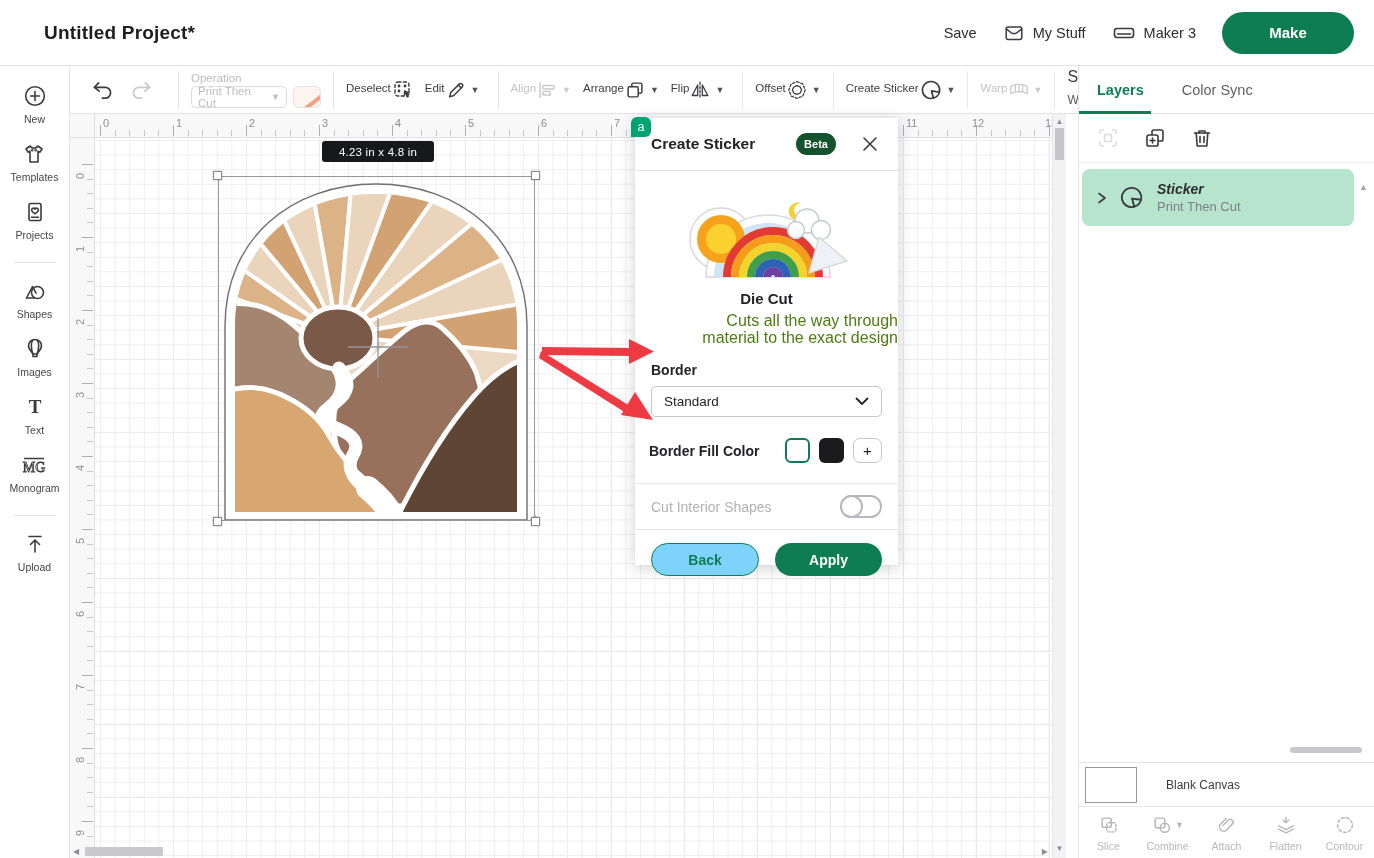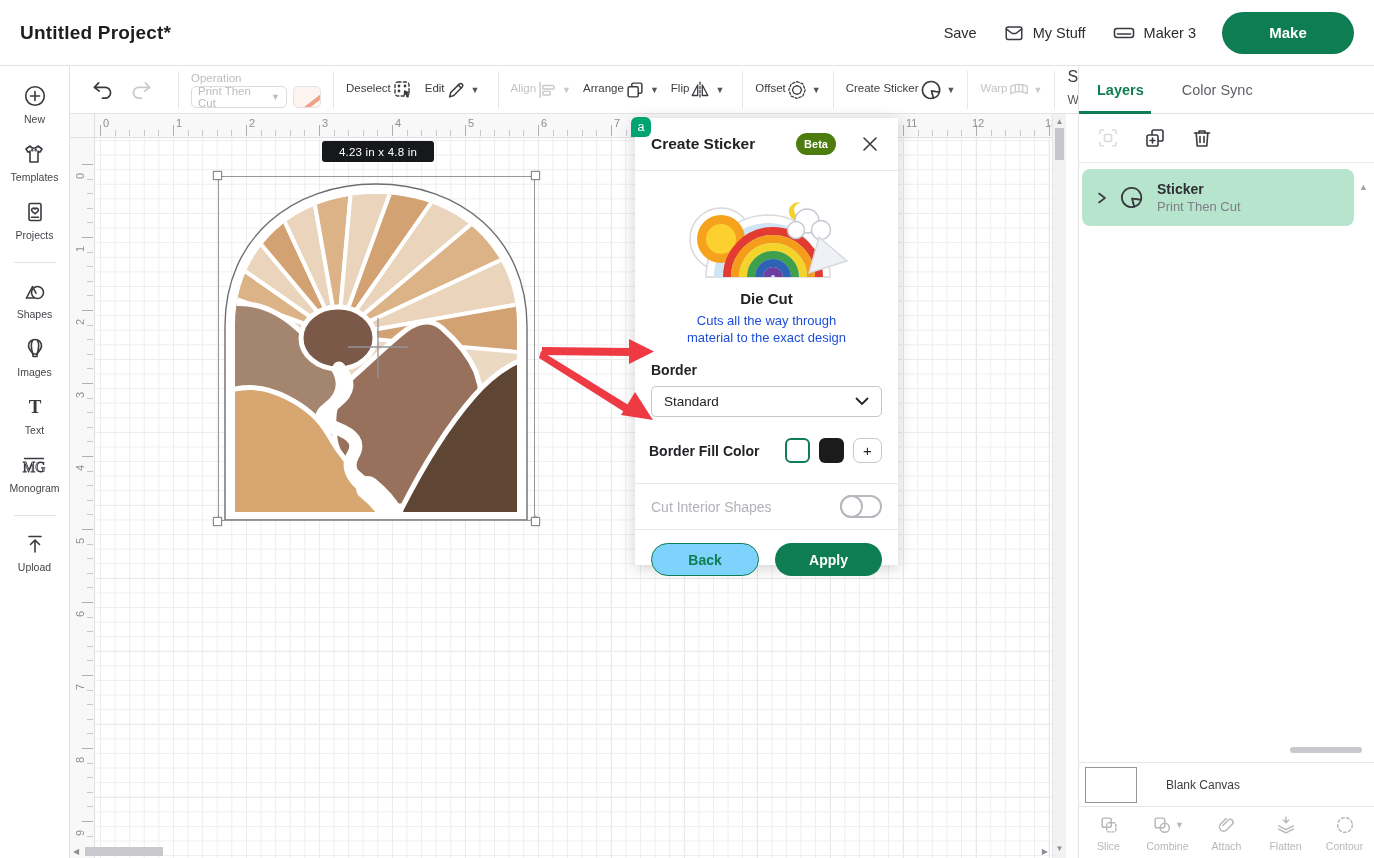--- a/index.html
+++ b/index.html
@@ -1,21 +1,21 @@
 <!DOCTYPE html>
 <html><head>
 <meta charset="utf-8">
 <style>
   * { margin:0; padding:0; box-sizing:border-box; }
   html,body { width:1374px; height:858px; font-family:"Liberation Sans", sans-serif; background:#fff; overflow:hidden; }
   .app { position:relative; width:1374px; height:858px; background:#fff; }
 
   
   .topbar { position:absolute; left:0; top:0; width:1374px; height:66px; background:#fff; border-bottom:1px solid #e3e3e6; display:flex; align-items:center; z-index:20; }
-  .topbar .title { margin-left:20px; font-size:19px; font-weight:700; color:#1e1e22; letter-spacing:.2px; }
+  .topbar .title { margin-left:44px; font-size:19px; font-weight:700; color:#1e1e22; letter-spacing:.2px; }
   .topbar .right { position:absolute; right:20px; display:flex; align-items:center; gap:26px; }
   .tb-item { display:flex; align-items:center; gap:8px; font-size:14.5px; color:#2c2c31; cursor:pointer; }
   .make-btn { width:132px; height:42px; border-radius:21px; background:#0e7d53; color:#fff; font-size:15px; font-weight:700; display:flex; align-items:center; justify-content:center; cursor:pointer; }
 
   
   .sidebar { position:absolute; left:0; top:66px; width:70px; height:792px; background:#fff; border-right:1px solid #e3e3e6; display:flex; flex-direction:column; align-items:center; padding-top:18px; z-index:10; }
   .side-item { display:flex; flex-direction:column; align-items:center; gap:5px; margin-bottom:17px; cursor:pointer; }
   .side-item .lbl { font-size:10.5px; color:#45454b; }
   .side-div { width:42px; height:1px; background:#e3e3e6; margin:4px 0 16px 0; }
   .icon24 { width:24px; height:24px; }
@@ -95,41 +95,41 @@
   .tab { font-size:14.5px; cursor:pointer; }
   .tab.active { color:#0e7d53; font-weight:700; margin-left:18px; }
   .tab.inactive { color:#5f5f66; margin-left:38px; }
   .tab-underline { position:absolute; left:0; bottom:-1px; width:72px; height:3px; background:#0e7d53; }
   .licons { height:49px; border-bottom:1px solid #ececef; display:flex; align-items:center; gap:23px; padding-left:17px; }
   .licon { width:24px; height:24px; cursor:pointer; }
   .layer-row { margin:6px 20px 0 3px; height:57px; background:#b7e4cd; border-radius:8px; display:flex; align-items:center; cursor:pointer; }
   .layer-row .chev { margin-left:13px; width:14px; height:14px; flex:none; }
   .layer-row .sticker-ic { margin-left:9px; width:27px; height:27px; flex:none; }
   .layer-texts { margin-left:12px; display:flex; flex-direction:column; gap:2px; }
-  .layer-name { font-size:14px; font-weight:700; color:#2e2e33; }
+  .layer-name { font-size:14px; font-weight:700; color:#2e2e33;font-style:italic; }
   .layer-sub { font-size:13px; color:#7f7f86; }
   .panel-scroll-up { position:absolute; right:6px; top:116px; font-size:9px; color:#a2a2a8; }
   .mini-hbar { position:absolute; right:12px; top:681px; width:72px; height:6px; border-radius:3px; background:#c9c9cd; }
   .blank-row { position:absolute; left:0; top:696px; width:100%; height:44px; border-top:1px solid #e6e6e9; display:flex; align-items:center; background:#fff; }
   .blank-swatch { width:52px; height:36px; background:#fff; border:1px solid #97979c; margin-left:6px; }
   .blank-lbl { font-size:12px; color:#3d3d43; margin-left:29px; }
   .rtools { position:absolute; left:0; top:740px; width:100%; height:52px; border-top:1px solid #e6e6e9; display:flex; }
   .rtool { flex:1; display:flex; flex-direction:column; align-items:center; justify-content:center; gap:4px; color:#b7b7bc; cursor:default; }
   .rtool .tl { font-size:10.5px; }
   .rtool .irow { display:flex; align-items:center; gap:2px; }
 
   
   .dialog { position:absolute; left:635px; top:118px; width:263px; height:447px; background:#fff; box-shadow:0 3px 14px rgba(40,40,50,.22); z-index:50; }
   .dlg-head { height:53px; display:flex; align-items:center; border-bottom:1px solid #e6e6e9; position:relative; }
   .dlg-title { margin-left:16px; font-size:15.5px; font-weight:700; color:#232327; }
-  .beta { position:absolute; right:62px; width:40px; height:22px; border-radius:11px; background:#4d7c0f; color:#fff; font-size:11px; font-weight:700; display:flex; align-items:center; justify-content:center; }
+  .beta { position:absolute; right:62px; width:40px; height:22px; border-radius:11px; background:#14532d; color:#fff; font-size:11px; font-weight:700; display:flex; align-items:center; justify-content:center; }
   .dlg-close { position:absolute; right:18px; width:20px; height:20px; cursor:pointer; }
   .dlg-img { margin:14px auto 0 auto; width:172px; height:100px; display:block; }
   .dlg-type { text-align:center; font-size:15px; font-weight:700; color:#232327; margin-top:5px; }
-  .dlg-desc { text-align:center; font-size:13px; color:#1d4ed8; line-height:17px; margin-top:5px; }
+  .dlg-desc { text-align:right; font-size:16px; color:#4d7c0f; line-height:17px; margin-top:5px; }
   .dlg-sec-lbl { margin:16px 0 0 16px; font-size:14px; font-weight:700; color:#232327; }
   .dlg-select { margin:8px 16px 0 16px; height:31px; border:1px solid #c6c6cb; border-radius:5px; display:flex; align-items:center; justify-content:space-between; padding:0 12px; cursor:pointer; }
   .dlg-select .sv { font-size:13.5px; color:#232327; }
   .fill-row { margin:21px 16px 0 14px; display:flex; align-items:center; }
   .fill-lbl { font-size:14px; font-weight:700; color:#232327; flex:1; }
   .sw { width:25px; height:25px; border-radius:6px; cursor:pointer; }
   .sw-white { background:#fff; border:2px solid #0e7d53; }
   .sw-black { background:#1b1b1e; margin-left:9px; }
   .sw-add { width:29px; height:25px; border:1px solid #c6c6cb; border-radius:7px; margin-left:9px; display:flex; align-items:center; justify-content:center; font-size:15px; color:#232327; background:#fff; }
   .cut-row { margin-top:20px; border-top:1px solid #e6e6e9; border-bottom:1px solid #e6e6e9; height:47px; display:flex; align-items:center; padding:0 16px; }

